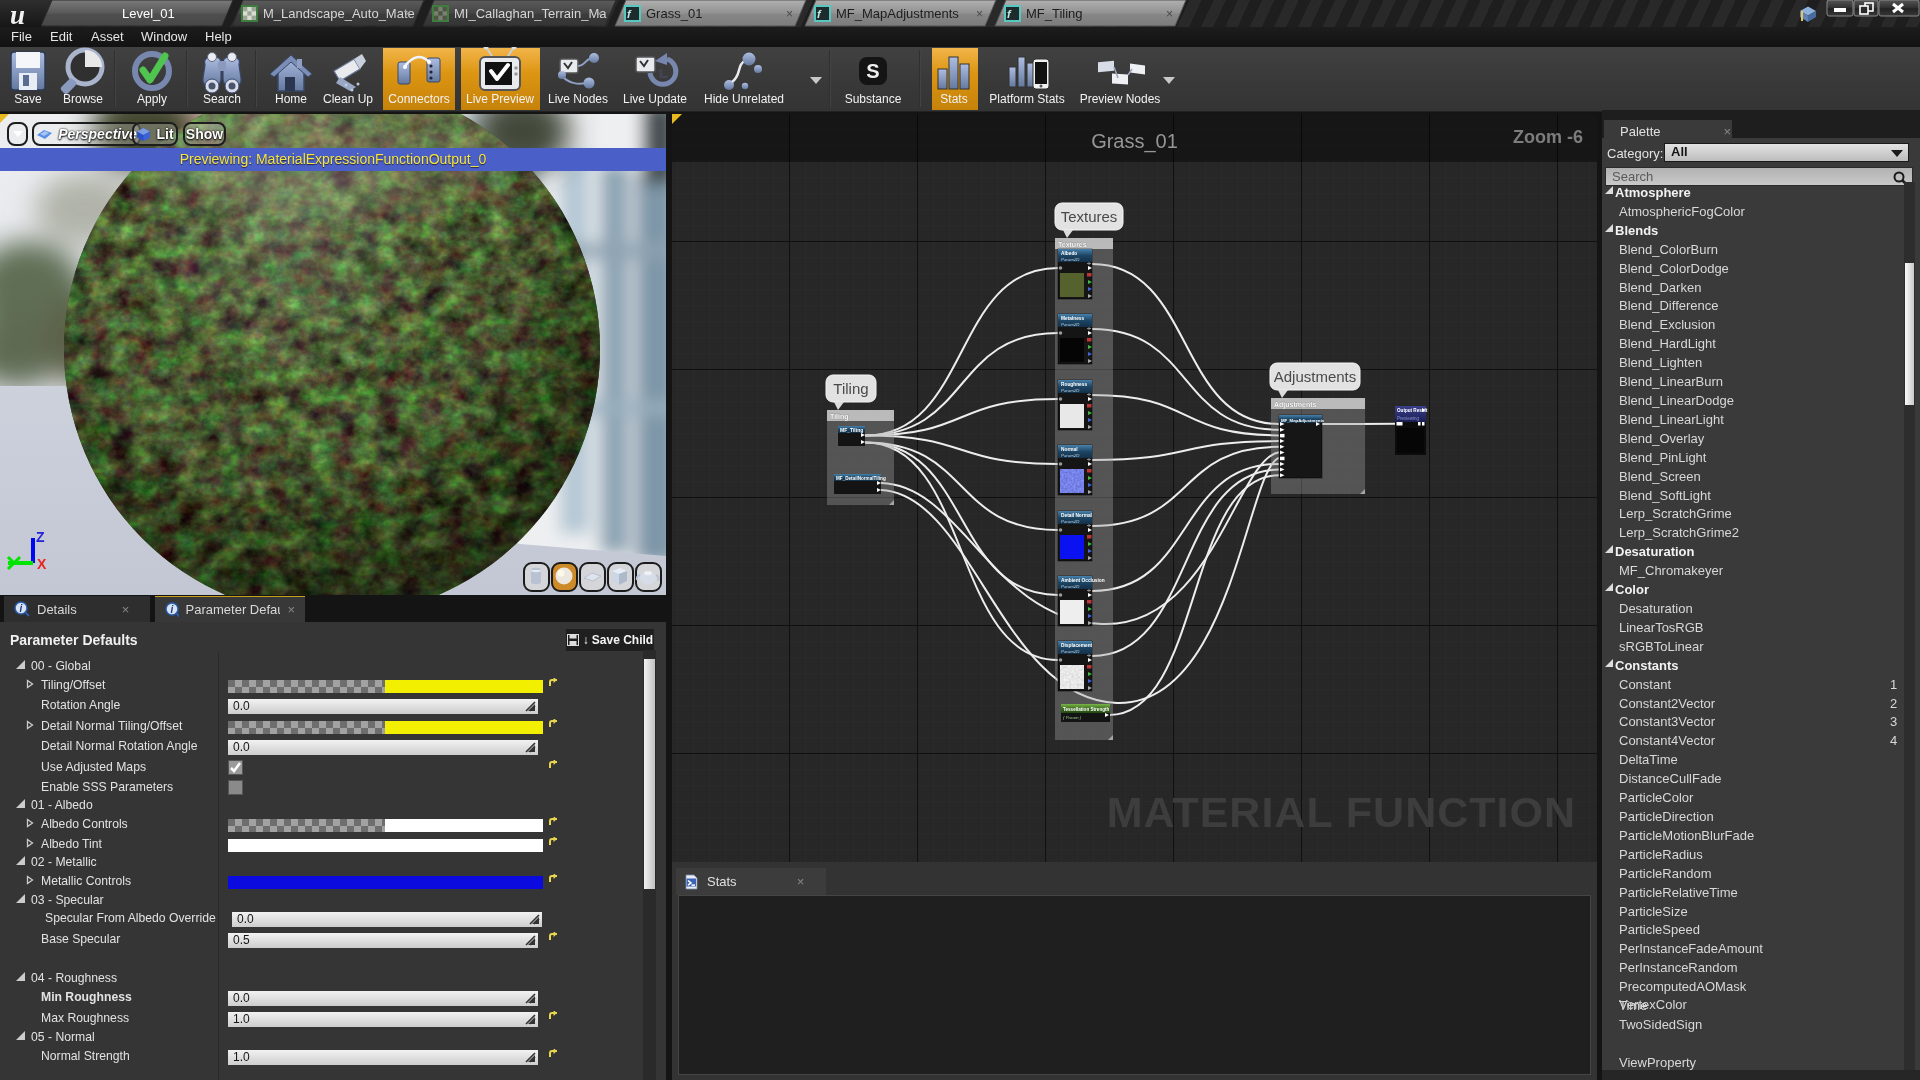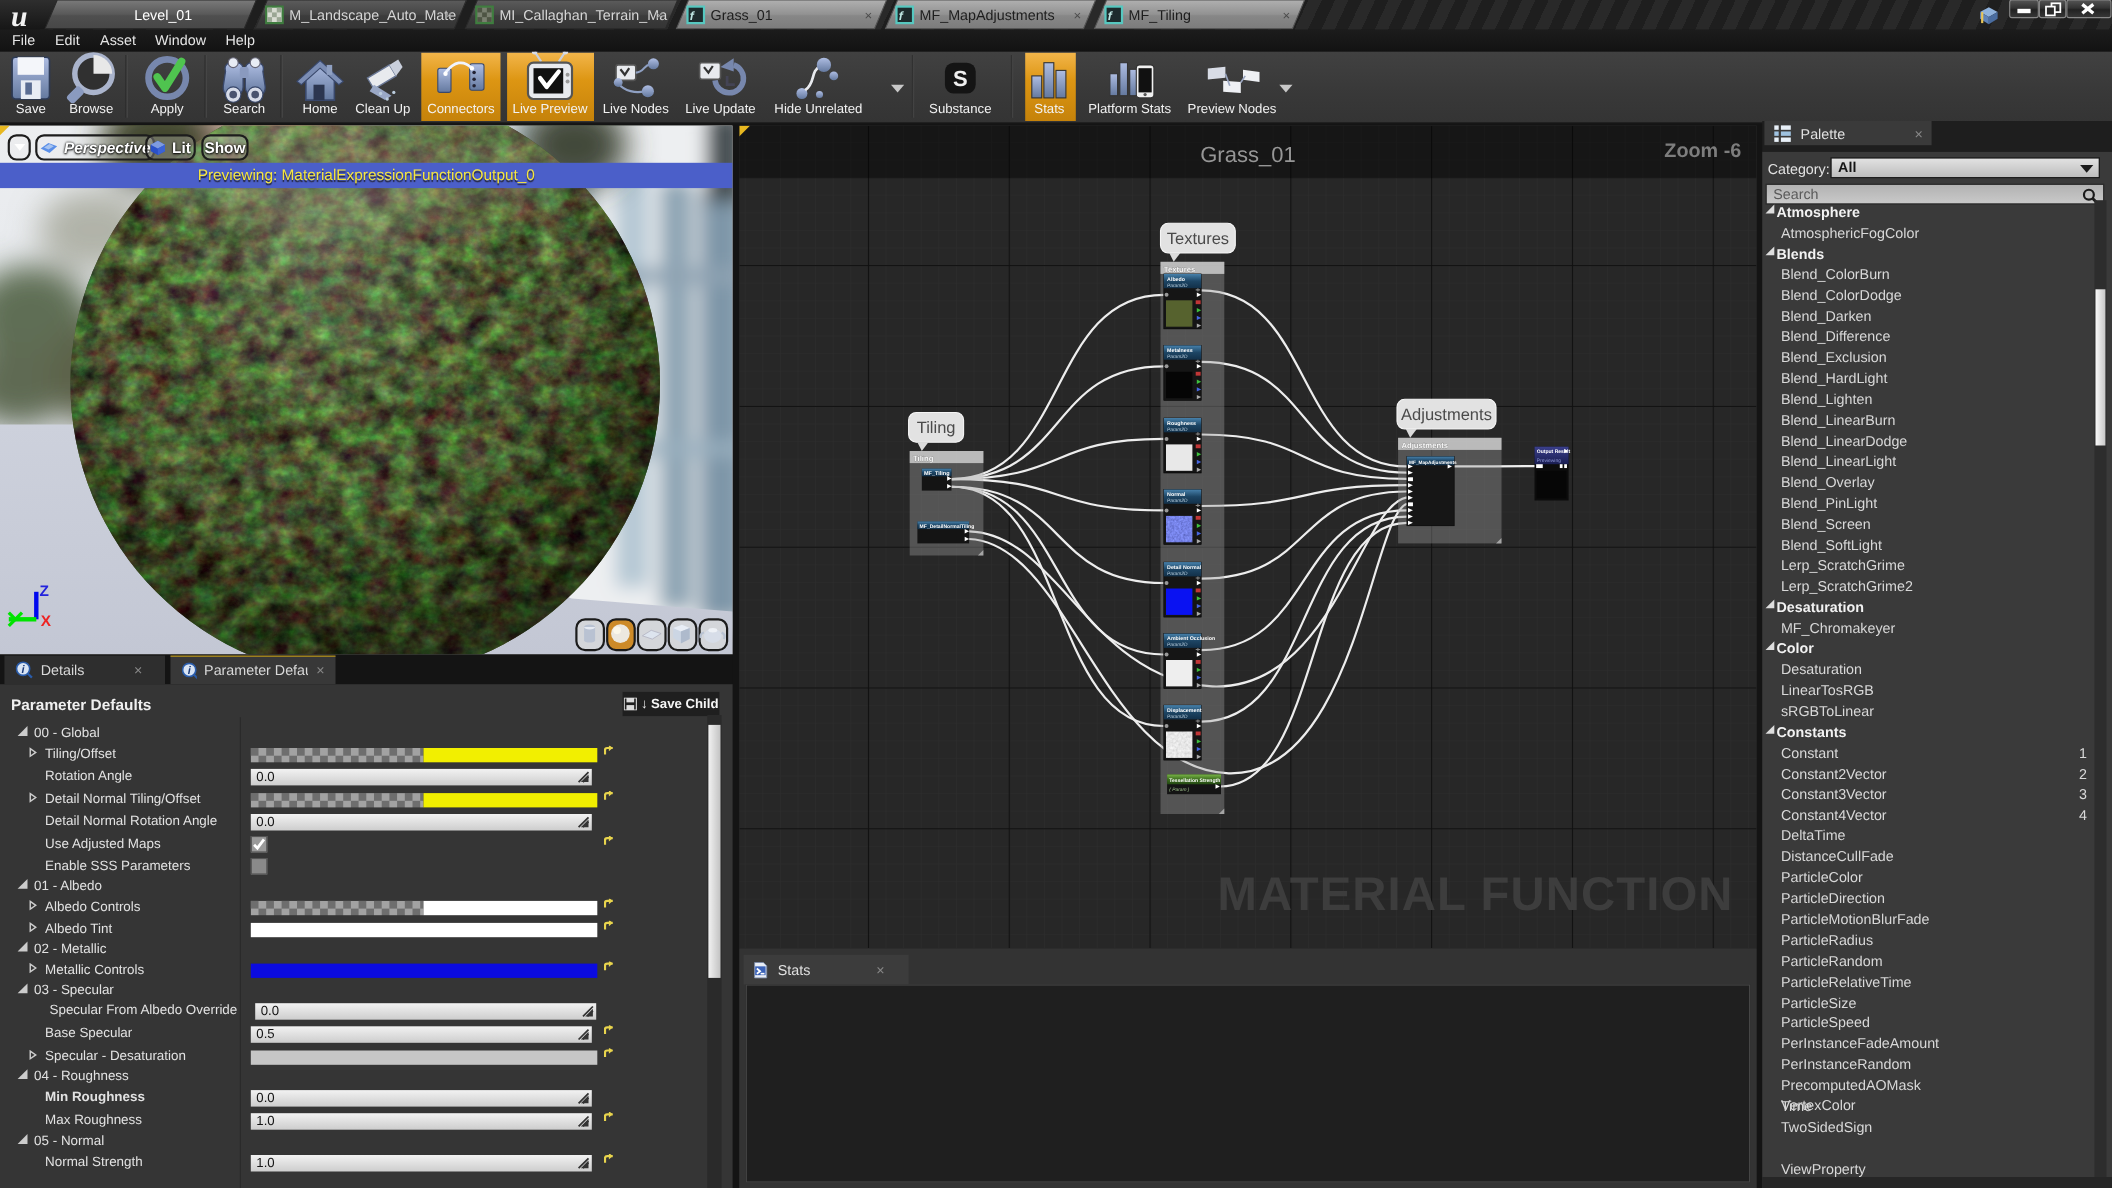--- a/index.html
+++ b/index.html
@@ -45,21 +45,21 @@
 
   
   #stats { left:672px; top:862px; width:925px; height:218px; background:#333; }
   #statstab { position:absolute; left:4px; top:6px; width:150px; height:27px; background:#3c3c3c;
     color:#e0e0e0; font-size:13px; display:flex; align-items:center; padding:0 8px; gap:8px; }
   #statsbox { position:absolute; left:6px; top:33px; width:913px; height:180px; background:#1f1f1f;
     border:1px solid #454545; }
 
   
   #palette { left:1602px; top:110px; width:318px; height:970px; background:transparent; }
-  #pal-tab { position:absolute; left:2px; top:0; width:152px; height:22px; background:#3a3a3a;
+  #pal-tab { position:absolute; left:2px; top:10px; width:128px; height:22px; background:#3a3a3a;
     color:#e0e0e0; font-size:13px; display:flex; align-items:center; padding:0 8px; gap:8px; }
   .palitem { position:absolute; left:17px; color:#d8d8d8; font-size:13px; white-space:nowrap; }
   .palhdr { position:absolute; left:3px; color:#f2f2f2; font-size:13px; font-weight:bold; white-space:nowrap; }
   .palnum { position:absolute; color:#d8d8d8; font-size:13px; }
 </style>
 </head>
 <body>
 <div id="root">
   <div id="titlebar" class="abs">
     <svg width="1920" height="27" style="position:absolute;left:0;top:0">
@@ -615,32 +615,20 @@
               <path d="M1 10 L10 1 M5 10 L10 5" stroke="#333" stroke-width="1.6"></path>
               <path d="M10 10 L3 10 L10 3 Z" fill="#333"></path>
             </svg></div>
         </div>
         <div style="position:absolute;left:0;top:308px;width:640px;height:20px;">
           <span style="position:absolute;left:41px;top:2px;color:#e2e2e2;">Base Specular</span>
           <div style="position:absolute;left:228px;top:3px;width:310px;height:15px;background:linear-gradient(#f2f2f2,#cdcdcd);color:#151515;font-size:12px;line-height:15px;padding-left:5px;">0.5<svg width="11" height="11" style="position:absolute;right:2px;top:2px;">
               <path d="M1 10 L10 1 M5 10 L10 5" stroke="#333" stroke-width="1.6"></path>
               <path d="M10 10 L3 10 L10 3 Z" fill="#333"></path>
             </svg></div>
-          <svg width="10" height="12" style="position:absolute;left:549px;top:2px;">
-            <path d="M8 2 L3 2 Q1 2 1 4 L1 8" fill="none" stroke="#e8d44d" stroke-width="2"></path>
-            <path d="M5 5 L8 2 L5 -1" fill="none" stroke="#e8d44d" stroke-width="0"></path>
-            <path d="M8 2 L4.5 5 L4.5 -1 Z" fill="#e8d44d"></path>
-          </svg>
-        </div>
-        <div style="position:absolute;left:0;top:329px;width:640px;height:20px;">
-          <svg width="8" height="10" style="position:absolute;left:26px;top:3px;">
-            <path d="M1.5 1.5 L6.5 5 L1.5 8.5 Z" fill="none" stroke="#ccc" stroke-width="1.3"></path>
-          </svg>
-          <span style="position:absolute;left:41px;top:2px;color:#e2e2e2;">Specular - Desaturation</span>
-          <div style="position:absolute;left:228px;top:4px;width:315px;height:13px;background:#c6c6c6;"></div>
           <svg width="10" height="12" style="position:absolute;left:549px;top:2px;">
             <path d="M8 2 L3 2 Q1 2 1 4 L1 8" fill="none" stroke="#e8d44d" stroke-width="2"></path>
             <path d="M5 5 L8 2 L5 -1" fill="none" stroke="#e8d44d" stroke-width="0"></path>
             <path d="M8 2 L4.5 5 L4.5 -1 Z" fill="#e8d44d"></path>
           </svg>
         </div>
         <div style="position:absolute;left:0;top:347px;width:640px;height:20px;">
           <span style="position:absolute;left:16px;top:3px;width:0;height:0;border-left:9px solid transparent;border-bottom:9px solid #ccc;"></span>
           <span style="position:absolute;left:31px;top:2px;color:#e2e2e2;">04 - Roughness</span>
         </div>

